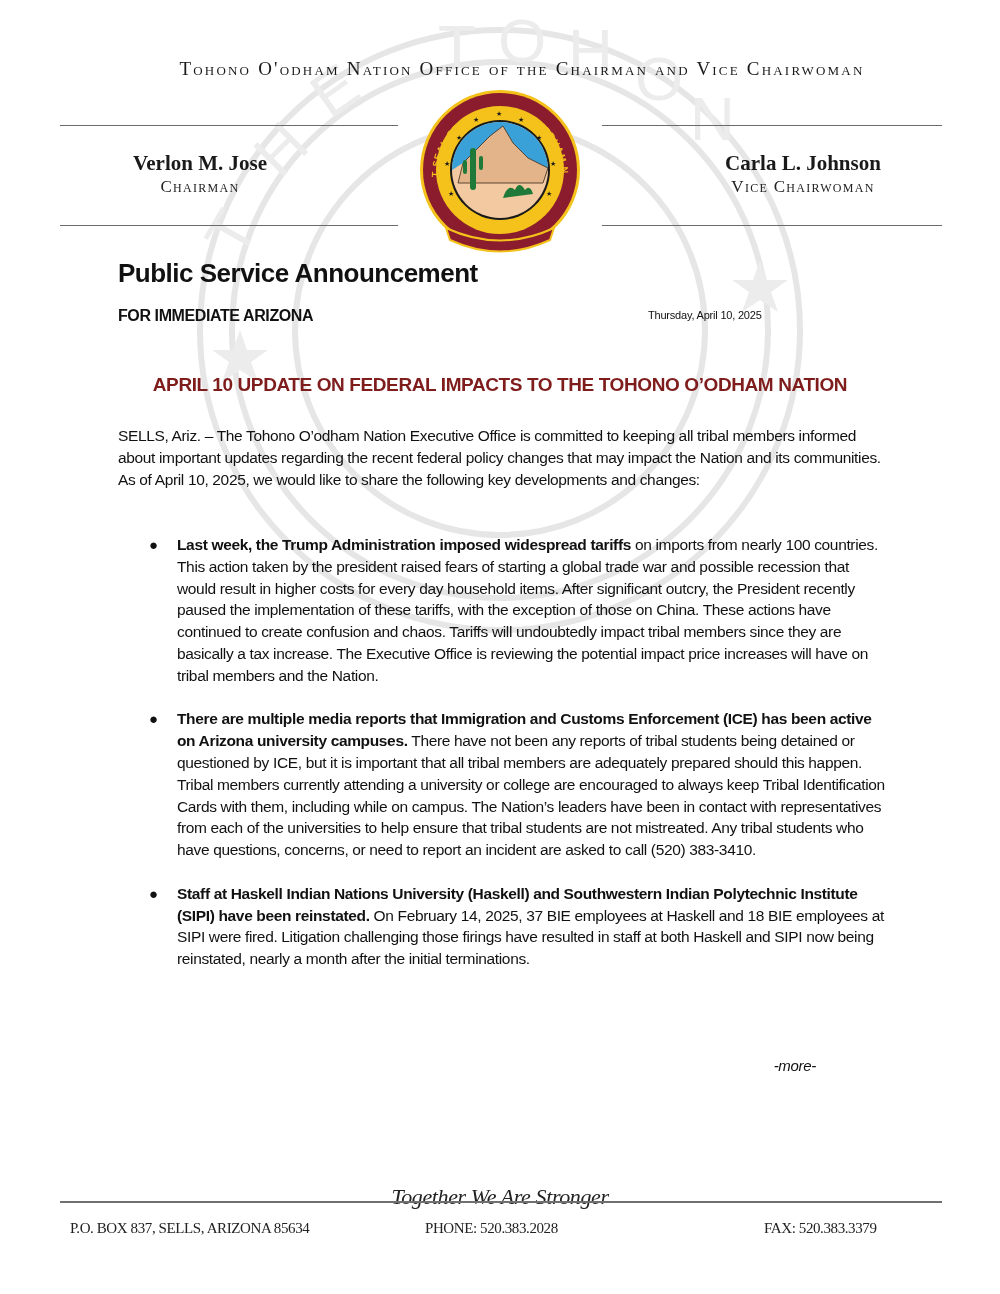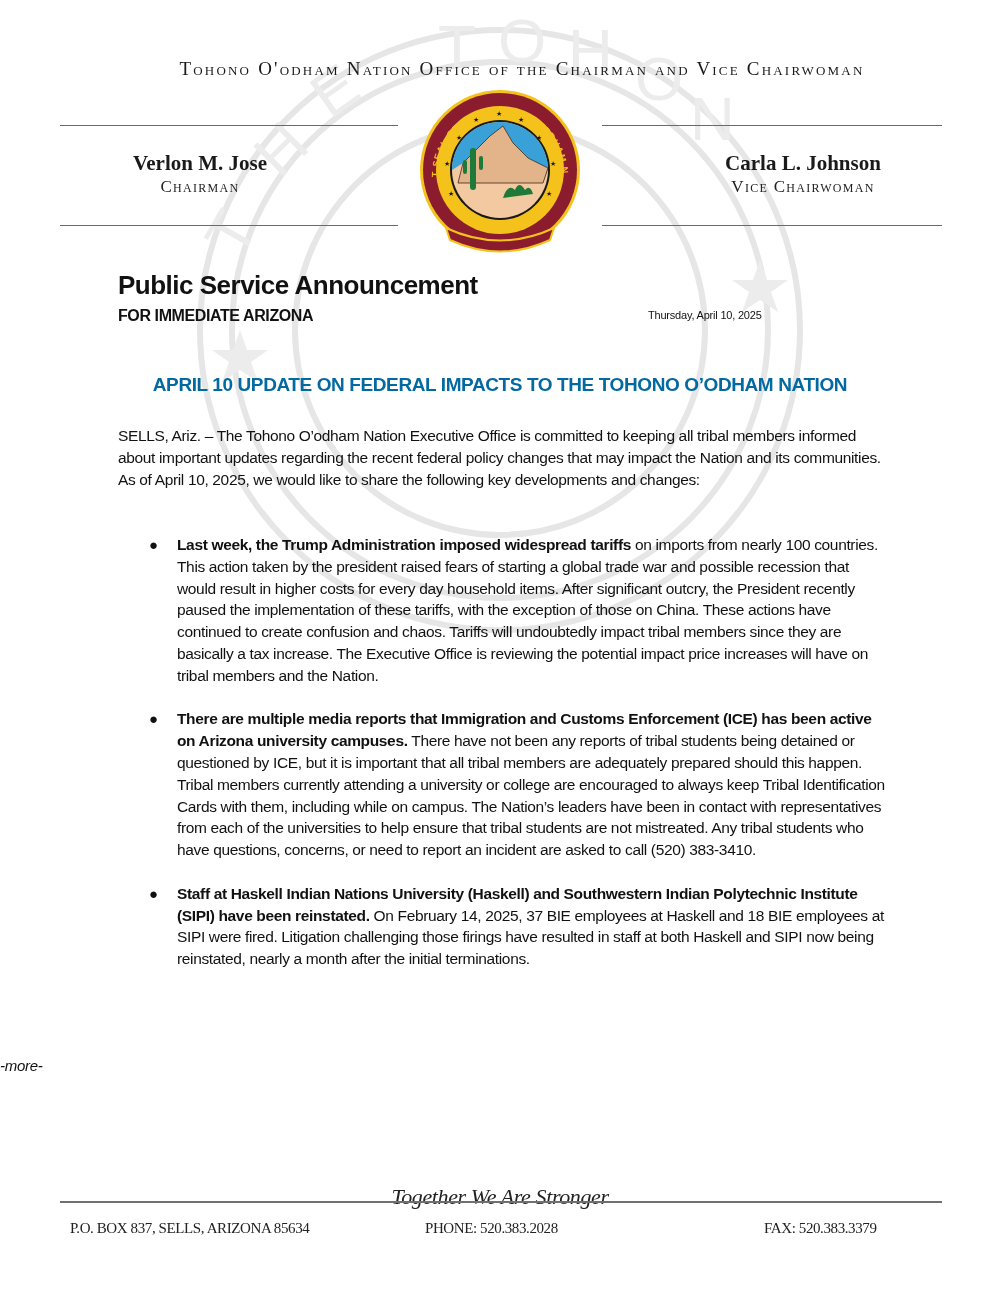--- a/index.html
+++ b/index.html
@@ -21,34 +21,34 @@
 
     .official { position: absolute; top: 150px; font-family: "Liberation Serif", "DejaVu Serif", serif; text-align: center; }
     .official .name { font-size: 21px; font-weight: bold; color: #1a1a1a; line-height: 26px; }
     .official .role { font-size: 17px; font-variant: small-caps; letter-spacing: 1.3px; color: #222; line-height: 22px; }
     .official.left { left: 130px; width: 140px; }
     .official.right { left: 708px; width: 190px; }
 
     .seal { position: absolute; left: 418px; top: 88px; width: 164px; height: 170px; }
 
     .doc { font-family: "Liberation Sans", "DejaVu Sans", sans-serif; }
-    .psa-title { position: absolute; left: 118px; top: 270px; font-size: 26px; font-weight: bold; letter-spacing: -0.5px; color: #111; }
+    .psa-title { position: absolute; left: 118px; top: 258px; font-size: 26px; font-weight: bold; letter-spacing: -0.5px; color: #111; }
     .release { position: absolute; left: 118px; top: 307px; font-size: 16px; font-weight: bold; letter-spacing: -0.4px; }
     .date { position: absolute; left: 648px; top: 309px; font-size: 11px; letter-spacing: -0.2px; }
 
-    .headline { position: absolute; left: 0; width: 1000px; top: 374px; text-align: center; font-size: 19px; font-weight: bold; letter-spacing: -0.4px; color: #0369a1; }
+    .headline { position: absolute; left: 0; width: 1000px; top: 374px; text-align: center; font-size: 19px; font-weight: bold; letter-spacing: -0.4px; color: #7f1d1d; }
 
     .intro { position: absolute; left: 118px; top: 425px; width: 775px; font-size: 15.5px; line-height: 21.8px; letter-spacing: -0.35px; margin: 0; }
 
     .bullets { position: absolute; left: 118px; top: 534px; width: 770px; margin: 0; padding: 0; list-style: none; font-size: 15.5px; line-height: 21.8px; letter-spacing: -0.35px; }
     .bullets li { position: relative; padding-left: 59px; margin-bottom: 21.8px; }
     .bullets li .dot { position: absolute; left: 31px; top: 0; font-size: 15px; }
     .bullets li b { font-weight: bold; }
 
-    .more { position: absolute; left: 0; width: 816px; top: 1057px; text-align: left; font-family: "Liberation Sans", sans-serif; font-style: italic; font-size: 15px; letter-spacing: -0.3px; }
+    .more { position: absolute; left: 0; width: 816px; top: 1057px; text-align: right; font-family: "Liberation Sans", sans-serif; font-style: italic; font-size: 15px; letter-spacing: -0.3px; }
 
     .motto { position: absolute; left: 0; width: 1000px; top: 1160px; text-align: center; font-family: "Liberation Serif", "DejaVu Serif", serif; font-style: italic; font-size: 22px; letter-spacing: -0.4px; color: #222; margin-top: 24px; }
     .rule.foot { left: 60px; top: 1201px; width: 882px; border-top: 2px solid #707070; }
 
     .footer { position: absolute; top: 1220px; font-family: "Liberation Serif", "DejaVu Serif", serif; font-size: 15px; letter-spacing: -0.4px; color: #222; }
     .footer.addr { left: 70px; }
     .footer.phone { left: 425px; }
     .footer.fax { left: 740px; margin-left: 24px; }
   </style>
 </head>

